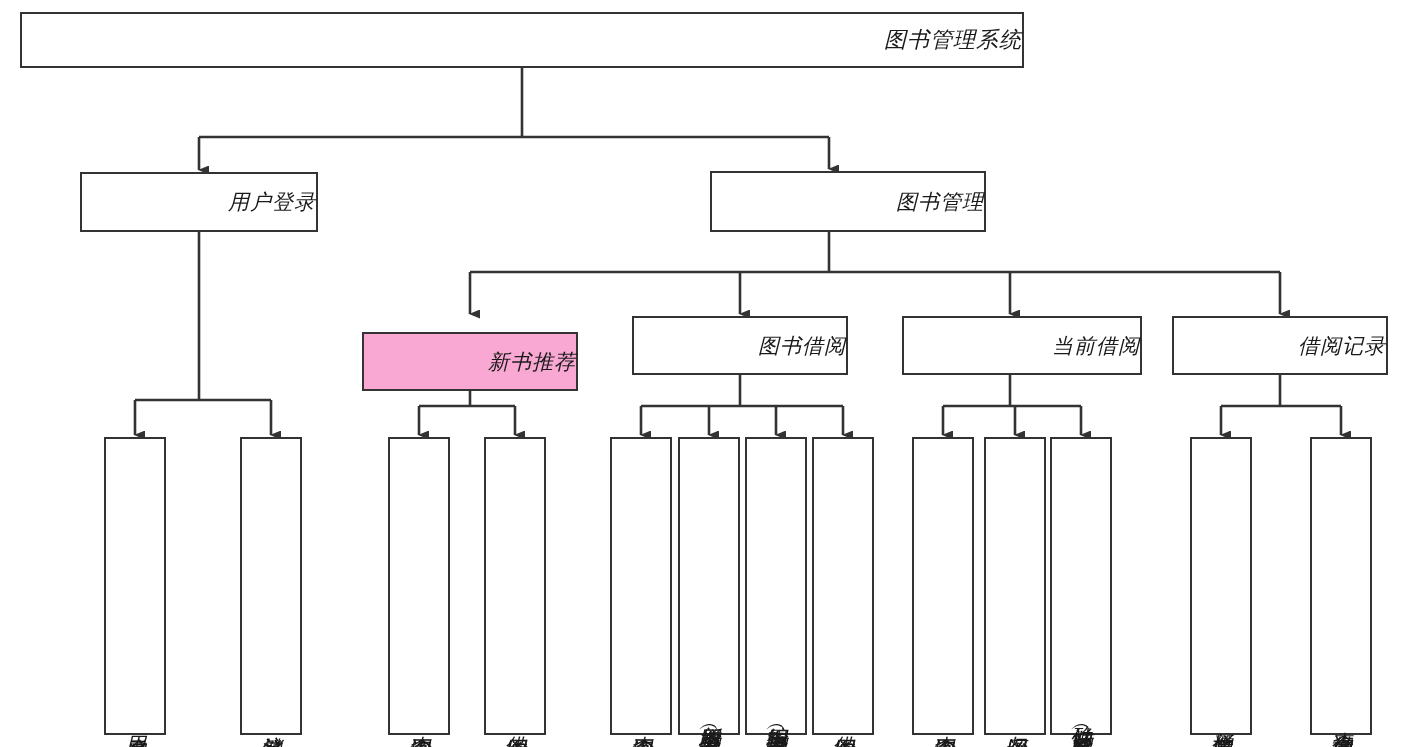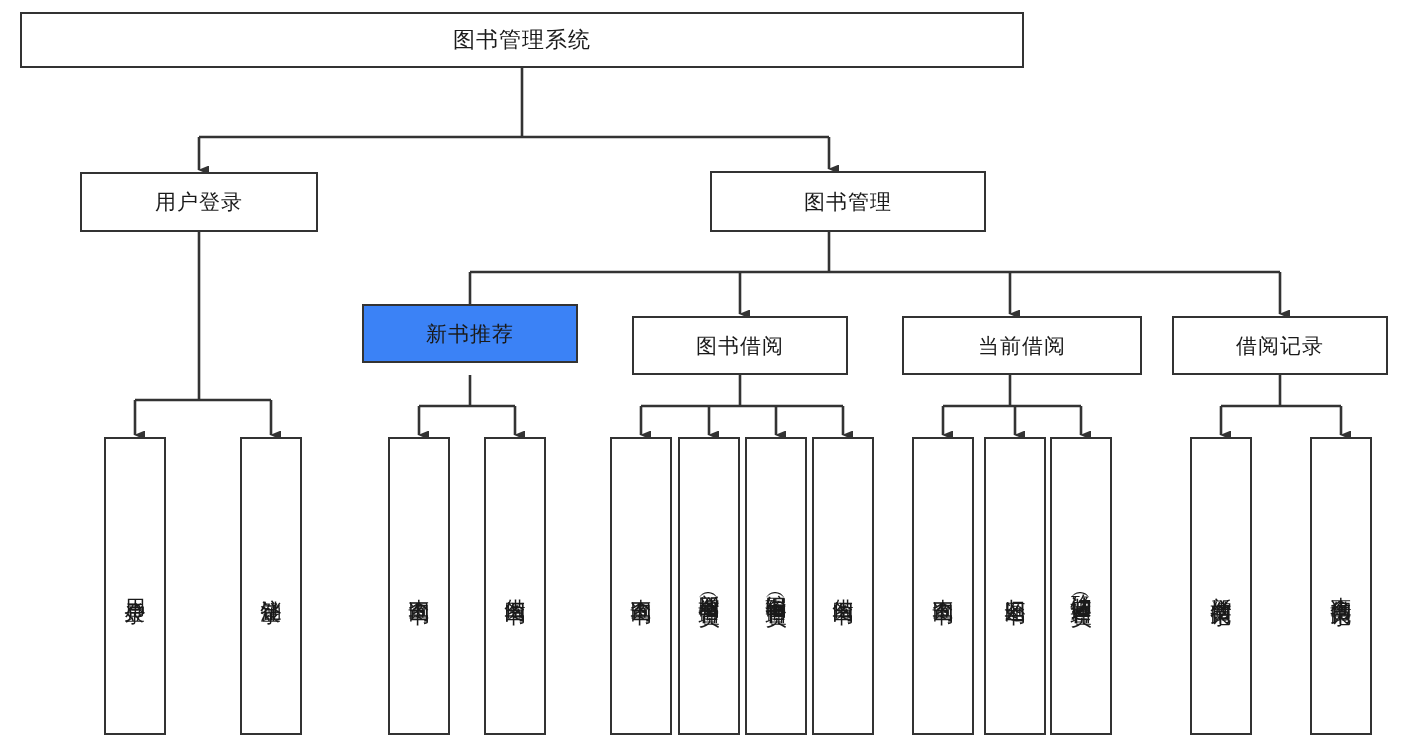--- a/index.html
+++ b/index.html
@@ -25,22 +25,23 @@
     height: 747px;
     pointer-events: none;
   }
   .node {
     position: absolute;
     box-sizing: border-box;
     background: #ffffff;
     border: 2px solid #333333;
     display: flex;
     align-items: center;
-    justify-content: center;
+    justify-content: flex-end;
     color: #1a1a1a;
+    font-style: italic;
   }
   .node-h {
     font-size: 21px;
     letter-spacing: 1px;
     line-height: 1.2;
   }
   .node-v {
     font-size: 21px;
     letter-spacing: 2px;
     line-height: 1.15;
@@ -119,21 +120,21 @@
     </div>
 
     <div class="node node-h" id="node-user-login" style="left: 80px; top: 172px; width: 238px; height: 60px; border-color: rgb(51, 51, 51); background: rgb(255, 255, 255); color: rgb(26, 26, 26);">
       <span>用户登录</span>
     </div>
 
     <div class="node node-h" id="node-book-manage" style="left: 710px; top: 171px; width: 276px; height: 61px; border-color: rgb(51, 51, 51); background: rgb(255, 255, 255); color: rgb(26, 26, 26);">
       <span>图书管理</span>
     </div>
 
-    <div class="node node-h" id="node-new-book-recommend" style="left: 362px; top: 304px; width: 216px; height: 59px; border-color: rgb(51, 51, 51); background: #3b82f6; color: rgb(26, 26, 26);">
+    <div class="node node-h" id="node-new-book-recommend" style="left: 362px; top: 332px; width: 216px; height: 59px; border-color: rgb(51, 51, 51); background: #f9a8d4; color: rgb(26, 26, 26);">
       <span>新书推荐</span>
     </div>
 
     <div class="node node-h" id="node-book-borrow" style="left: 632px; top: 316px; width: 216px; height: 59px; border-color: rgb(51, 51, 51); background: rgb(255, 255, 255); color: rgb(26, 26, 26);">
       <span>图书借阅</span>
     </div>
 
     <div class="node node-h" id="node-current-borrow" style="left: 902px; top: 316px; width: 240px; height: 59px; border-color: rgb(51, 51, 51); background: rgb(255, 255, 255); color: rgb(26, 26, 26);">
       <span>当前借阅</span>
     </div>

